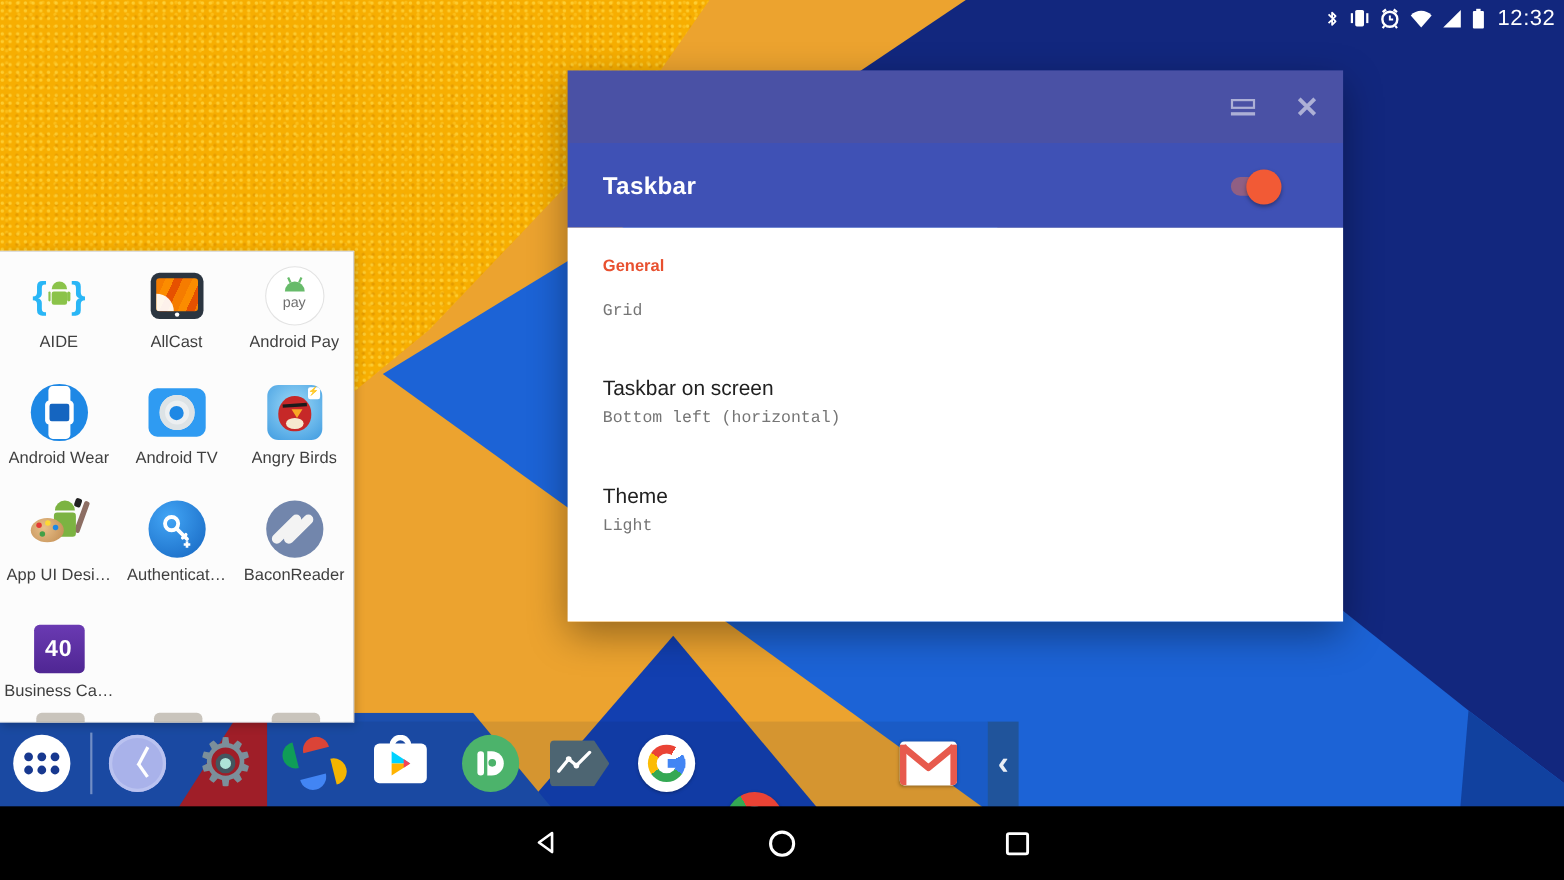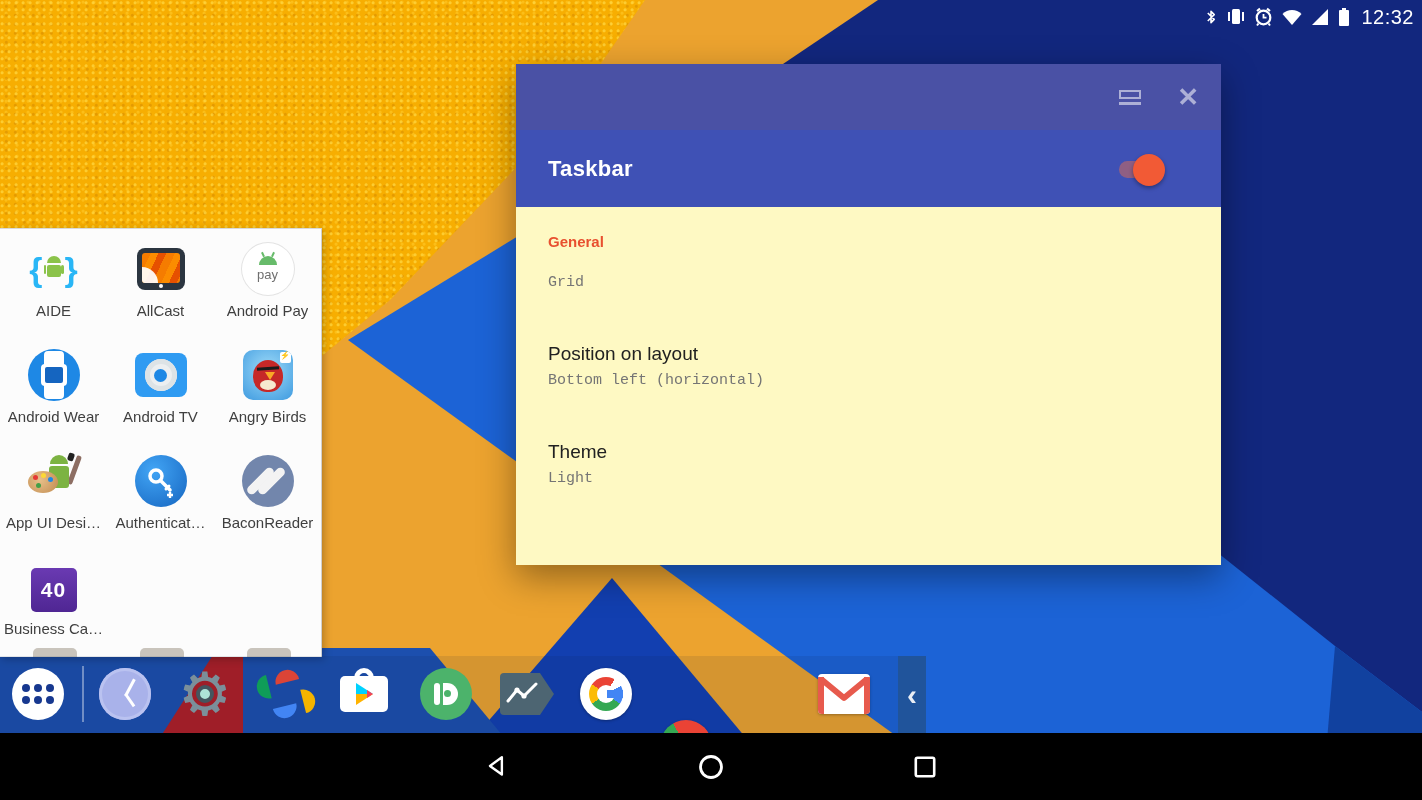--- a/index.html
+++ b/index.html
@@ -35,21 +35,21 @@
   .win-caption { height:66px; background:#4A51A5; display:flex; align-items:center; justify-content:flex-end; padding-right:22px; gap:36px; }
   .cap-max { width:22px; height:15px; position:relative; cursor:default; }
   .cap-max .r { position:absolute; top:0; left:0; width:22px; height:9px; border:2.5px solid rgba(255,255,255,.55); }
   .cap-max .b { position:absolute; left:0; bottom:0; width:22px; height:3px; background:rgba(255,255,255,.55); }
   .cap-close { color:rgba(255,255,255,.55); font-size:26px; line-height:26px; font-weight:bold; }
   .win-toolbar { height:77px; background:#3F51B5; display:flex; align-items:center; justify-content:space-between; padding:0 56px 0 32px; }
   .win-title { color:#fff; font-size:22px; font-weight:bold; letter-spacing:.3px; }
   .toggle { position:relative; width:46px; height:30px; }
   .toggle .track { position:absolute; left:0; top:7px; width:42px; height:17px; border-radius:9px; background:rgba(244,112,70,.45); }
   .toggle .thumb { position:absolute; right:0; top:0; width:32px; height:32px; border-radius:50%; background:#F25A35; box-shadow:0 2px 4px rgba(0,0,0,.35); }
-  .win-content { height:358px; background:#fef9c3; padding:26px 32px; }
+  .win-content { height:358px; background:#ffffff; padding:26px 32px; }
   .sec-header { color:#E8502F; font-size:15px; font-weight:bold; margin-bottom:24px; }
   .pref { cursor:default; }
   .pref + .pref { margin-top:52px; }
   .pref .t { color:#212121; font-size:19px; line-height:22px; }
   .pref .v { color:#757575; font-size:15px; margin-top:7px;font-family:Liberation Mono, monospace; }
 
   
   .drawer { position:absolute; left:0; top:228px; width:322px; height:429px; background:#FCFCFC;
             border-top:1px solid #D9D9D9; border-right:1px solid #CFCFCF; box-shadow:2px 2px 8px rgba(0,0,0,.25);
             display:flex; flex-wrap:wrap; padding-top:4px; overflow:hidden; }
@@ -233,21 +233,21 @@
         <div class="track"></div>
         <div class="thumb"></div>
       </div>
     </div>
     <div class="win-content">
       <div class="sec-header">General</div>
       <div class="pref">
         <div class="v">Grid</div>
       </div>
       <div class="pref">
-        <div class="t">Position on layout</div>
+        <div class="t">Taskbar on screen</div>
         <div class="v">Bottom left (horizontal)</div>
       </div>
       <div class="pref">
         <div class="t">Theme</div>
         <div class="v">Light</div>
       </div>
     </div>
   </div>
 
   <div class="drawer">

